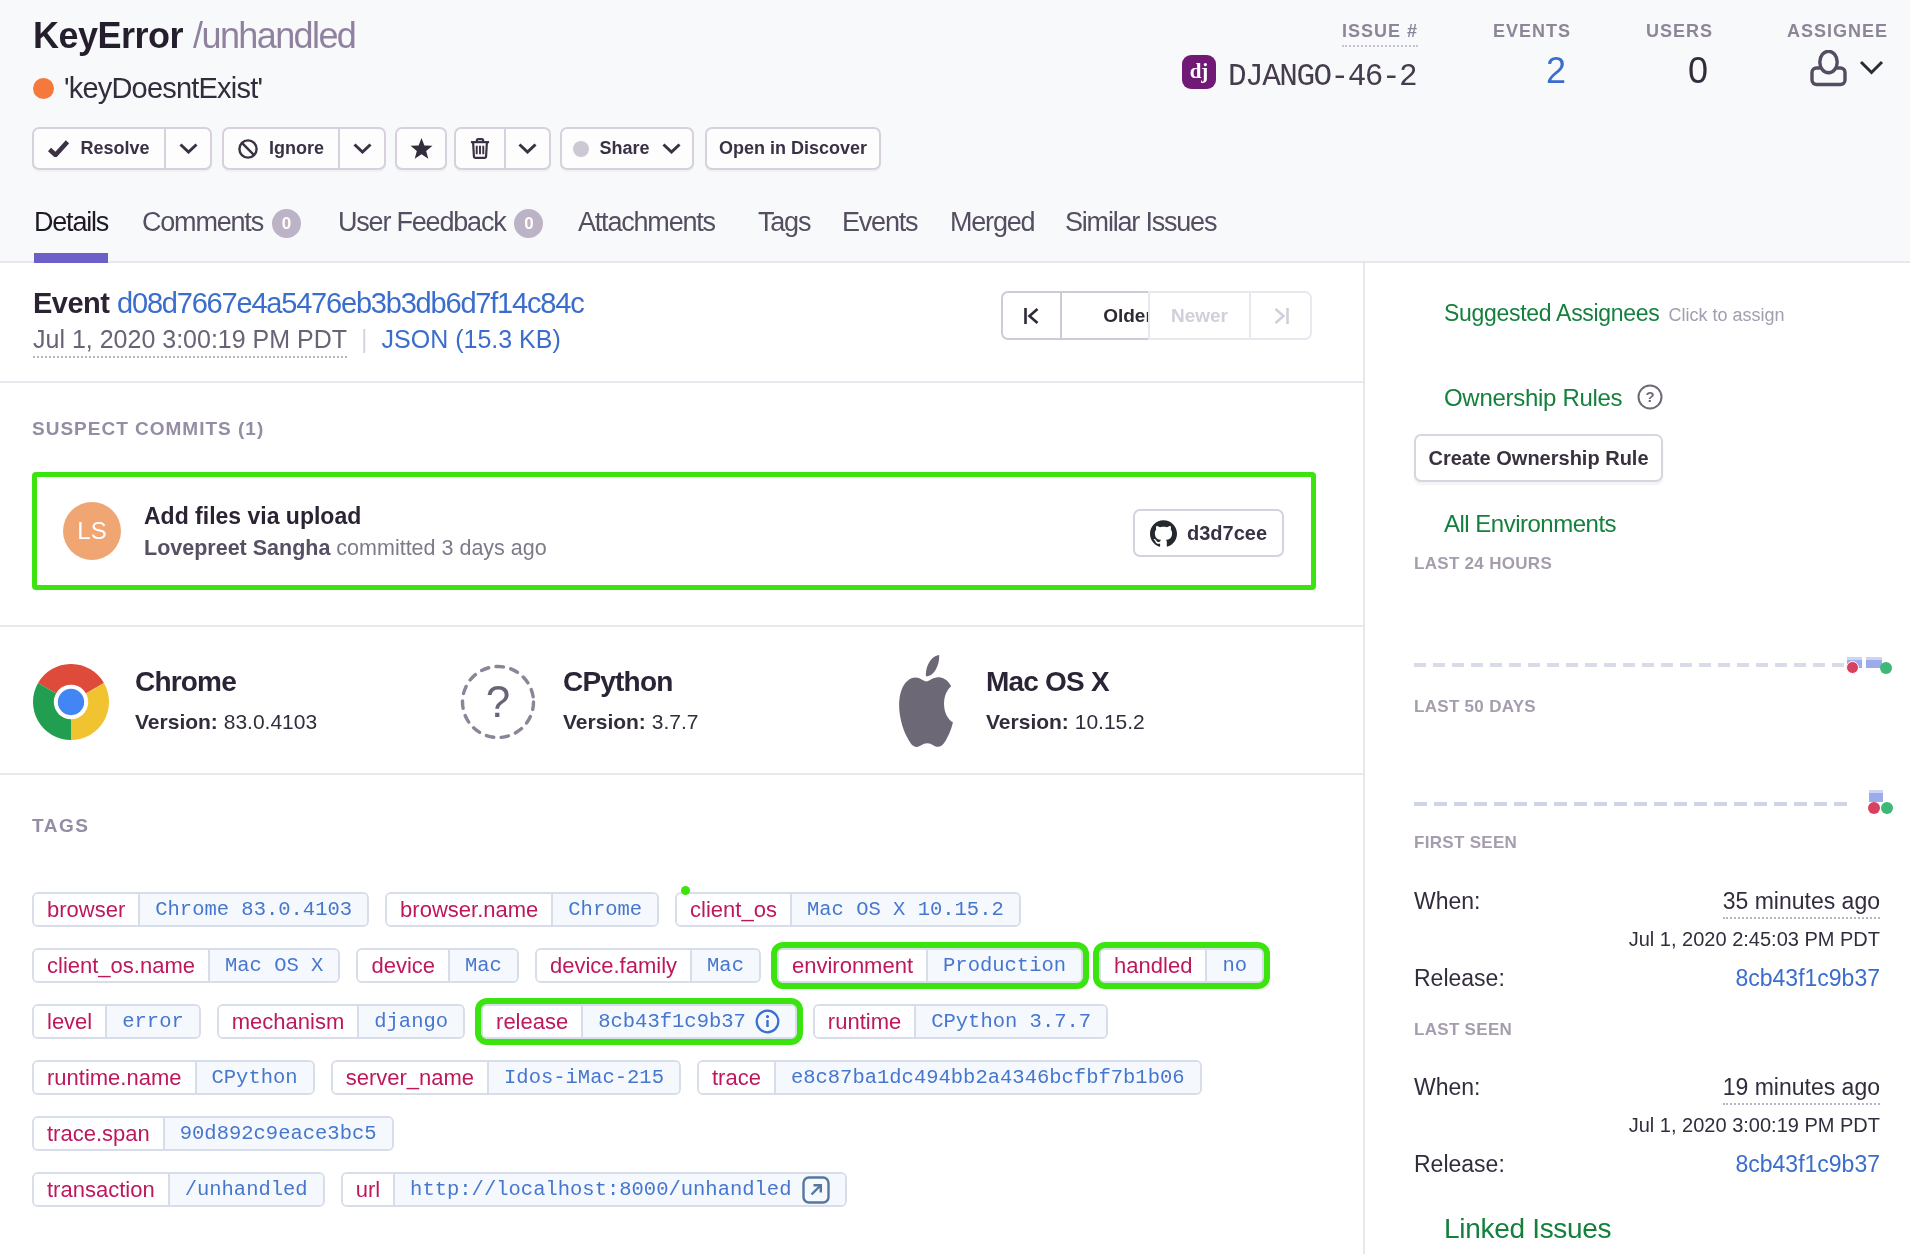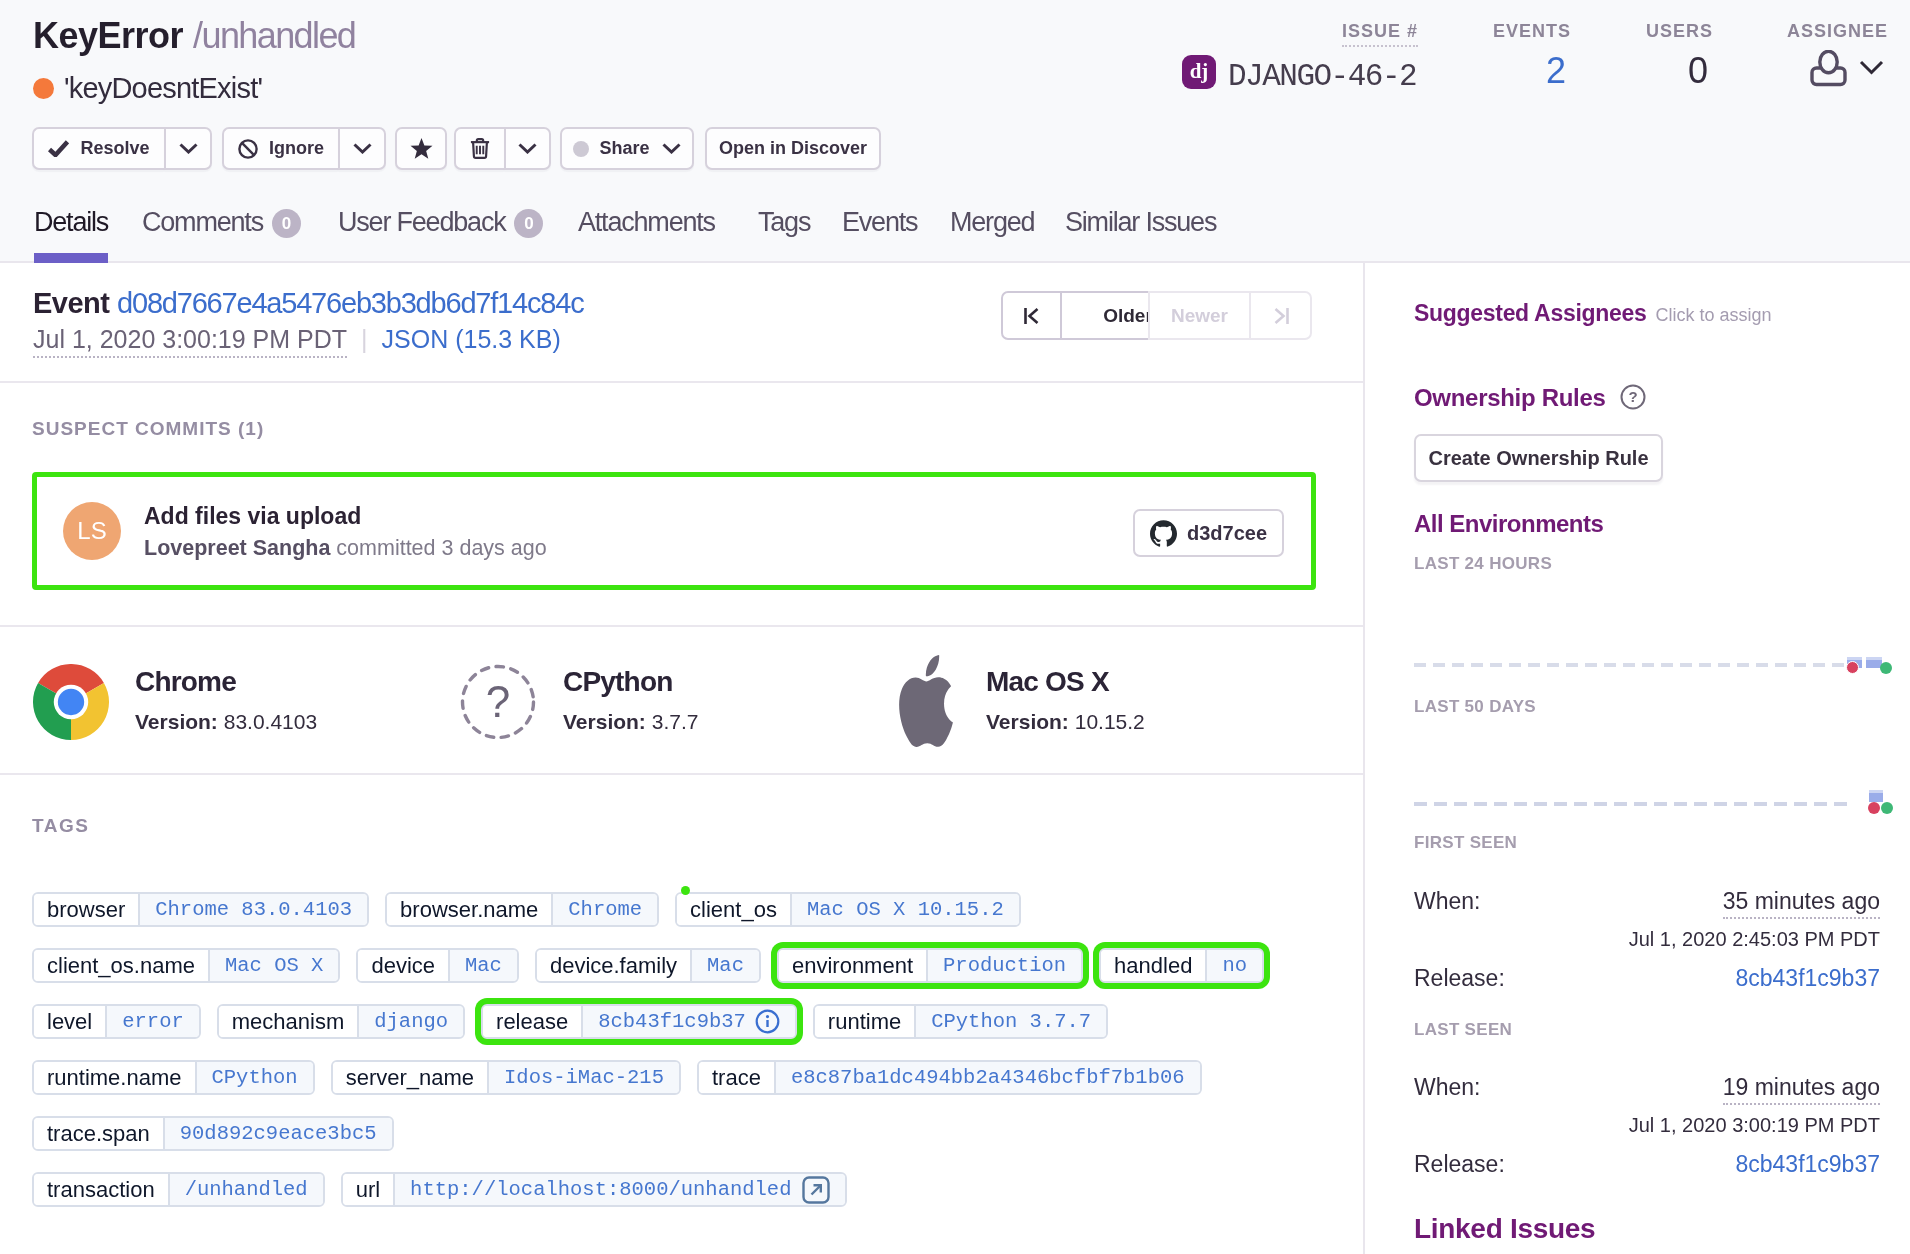--- a/index.html
+++ b/index.html
@@ -26,24 +26,24 @@
 .sect-line { position:absolute; left:0; width:1363px; height:0; border-top:2px solid #eae7ee; }
 .grayhead { position:absolute; font-size:19px; font-weight:bold; letter-spacing:1px; color:#958da3; white-space:nowrap; }
 .link { color:#3b6dcc; }
 .pagbtn { position:absolute; top:28px; height:49px; background:#fff; border:2px solid #cfc9d8; display:flex; align-items:center; justify-content:center; font-size:19px; font-weight:bold; color:#2f2936; }
 .pagbtn.dis { border-color:#eae7ee; color:#d3cedb; background:#fff; }
 .greenbox { position:absolute; left:32px; top:92px; width:1284px; height:118px; background:#fff; border:5px solid #3ce40f; border-radius:4px; }
 .ctxhead { font-size:28px; letter-spacing:-0.8px; font-weight:bold; color:#2b2436; }
 .ctxver { font-size:21px; color:#332c3d; margin-top:12px; }
 .pillrow { position:absolute; left:32px; display:flex; gap:16px; }
 .pill { display:flex; align-items:stretch; height:35px; border:2px solid #d8dee9; border-radius:6px; background:#fff; font-size:22px; white-space:nowrap; }
-.pill .k { display:flex; align-items:center; padding:0 13px; color:#0f172a; border-right:2px solid #d8dee9; border-radius:4px 0 0 4px; background:#fff; }
+.pill .k { display:flex; align-items:center; padding:0 13px; color:#be185d; border-right:2px solid #d8dee9; border-radius:4px 0 0 4px; background:#fff; }
 .pill .v { display:flex; align-items:center; padding:0 15px; color:#4677cf; background:#f5f8fc; border-radius:0 4px 4px 0; font-family:"Liberation Mono", monospace; font-size:20.5px; }
 .pill.hl { box-shadow:0 0 0 6px #3ce40f; }
-.side-h { font-size:24px; font-weight:bold; color:#701a75; letter-spacing:-0.3px; }
+.side-h { font-size:24px; font-weight:normal; color:#15803d; letter-spacing:-0.3px;margin-left:30px; }
 .side-sub { font-size:17px; font-weight:bold; color:#a59dae; letter-spacing:0.3px; }
 .srow { position:absolute; left:49px; width:516px; font-size:23px; color:#332c3d; }
 .srow .r { position:absolute; right:50px; top:0; }
 .dotted { border-bottom:2px dotted #b9b3c4; padding-bottom:3px; }
 </style>
 </head>
 <body>
 <div id="page">
 <div class="hdr">
   <div class="title">KeyError<span class="sub">/unhandled</span></div>

